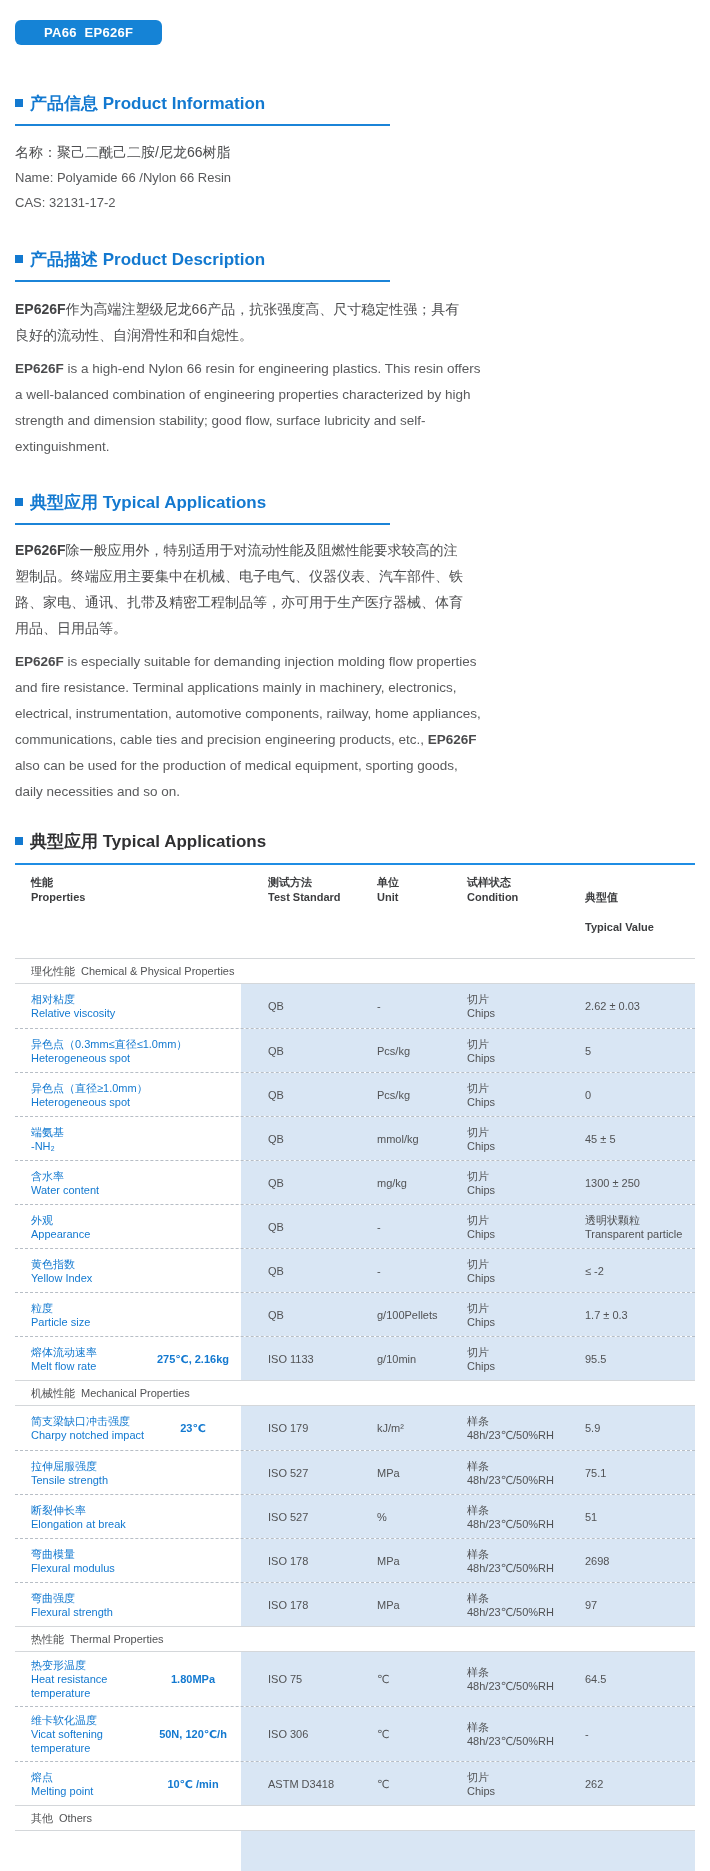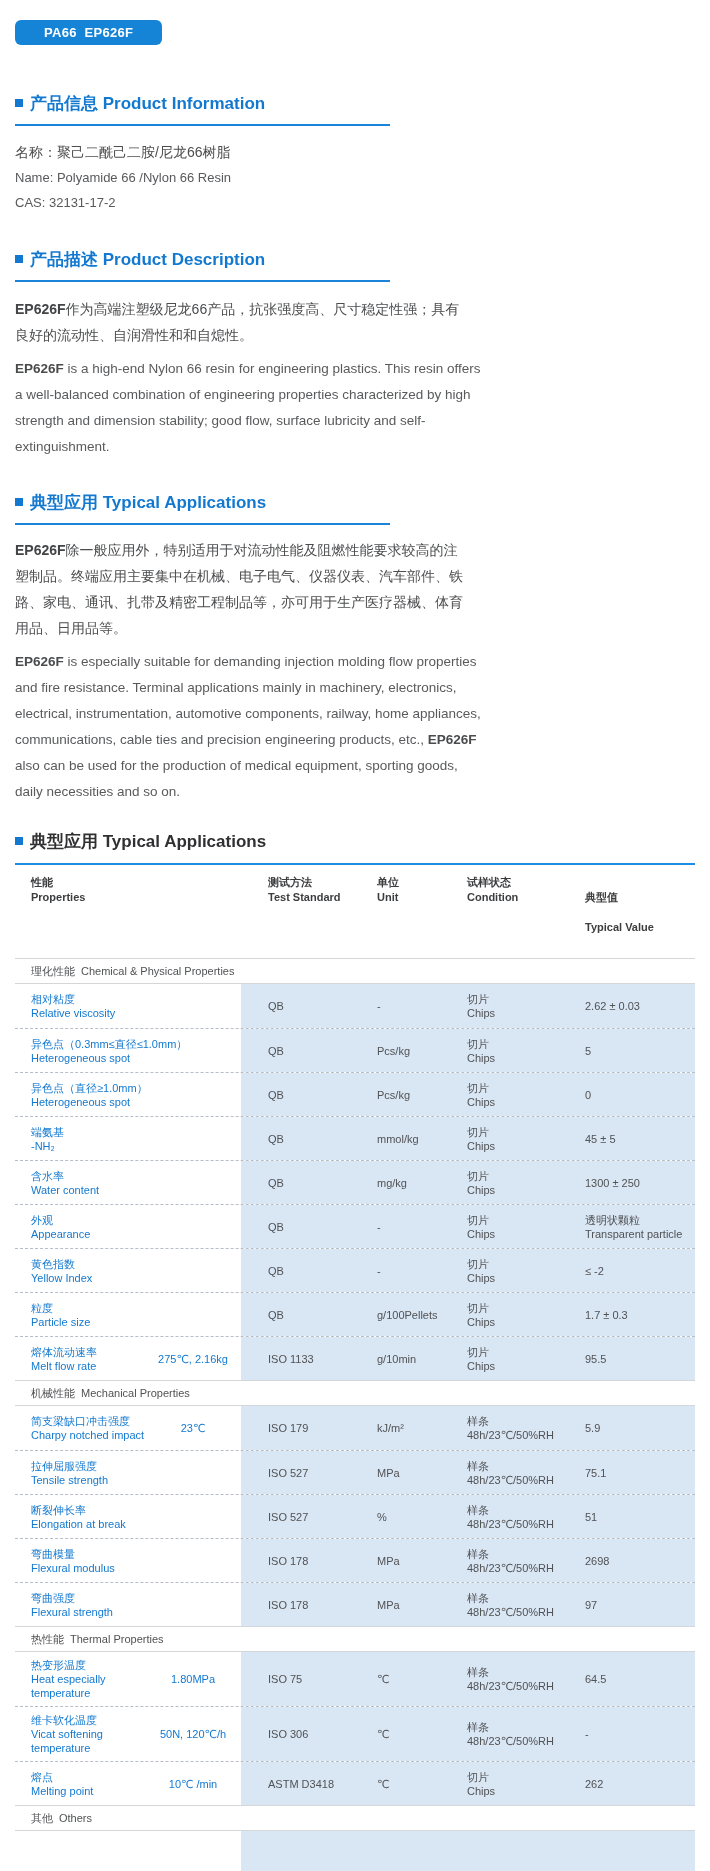--- a/index.html
+++ b/index.html
@@ -61,21 +61,21 @@
   .group-label .gl-en { margin-left: 6px; }
 
   .trow { display: flex; align-items: stretch; min-height: 44px; }
   .trow + .trow { border-top: 1px dashed #b7bec6; }
   .trow .c-prop { display: flex; align-items: center; padding-top: 6px; padding-bottom: 6px; }
   .prop-names { flex: 1 1 auto; min-width: 0; }
   .prop-names .zh { font-size: 11px; color: #1379d0; line-height: 14px; white-space: nowrap; }
   .prop-names .en { font-size: 11px; color: #1379d0; line-height: 14px; }
   .note {
     flex: 0 0 96px; display: flex; align-items: center; justify-content: center;
-    font-size: 11px; font-weight: normal; color: #1379d0; line-height: 14px;
+    font-size: 11px; font-weight: bold; color: #1379d0; line-height: 14px;
     text-align: right; white-space: pre-line;
   }
   .rcells { display: flex; flex: 1; background: #d9e6f4; align-items: center; }
   .rcells > div { font-size: 11px; color: #515254; line-height: 14px; }
   .c-val, .state-cell div { white-space: pre-line; }
 </style>
 </head>
 <body>
 
 <div class="page">
@@ -410,21 +410,21 @@
           <div class="tgroup">
     <div class="group-label">
       <span class="gl-zh">热性能</span>
       <span class="gl-en">Thermal Properties</span>
     </div>
     <div>
               <div class="trow">
     <div class="c-prop">
       <div class="prop-names">
         <div class="zh">热变形温度</div>
-        <div class="en">Heat especially temperature</div>
+        <div class="en">Heat resistance temperature</div>
       </div>
       <div class="note">1.80MPa</div>
     </div>
     <div class="rcells">
       <div class="c-std">ISO 75</div>
       <div class="c-unit">℃</div>
       <div class="c-state state-cell">
         <div>样条</div>
         <div>48h/23℃/50%RH</div>
       </div>

